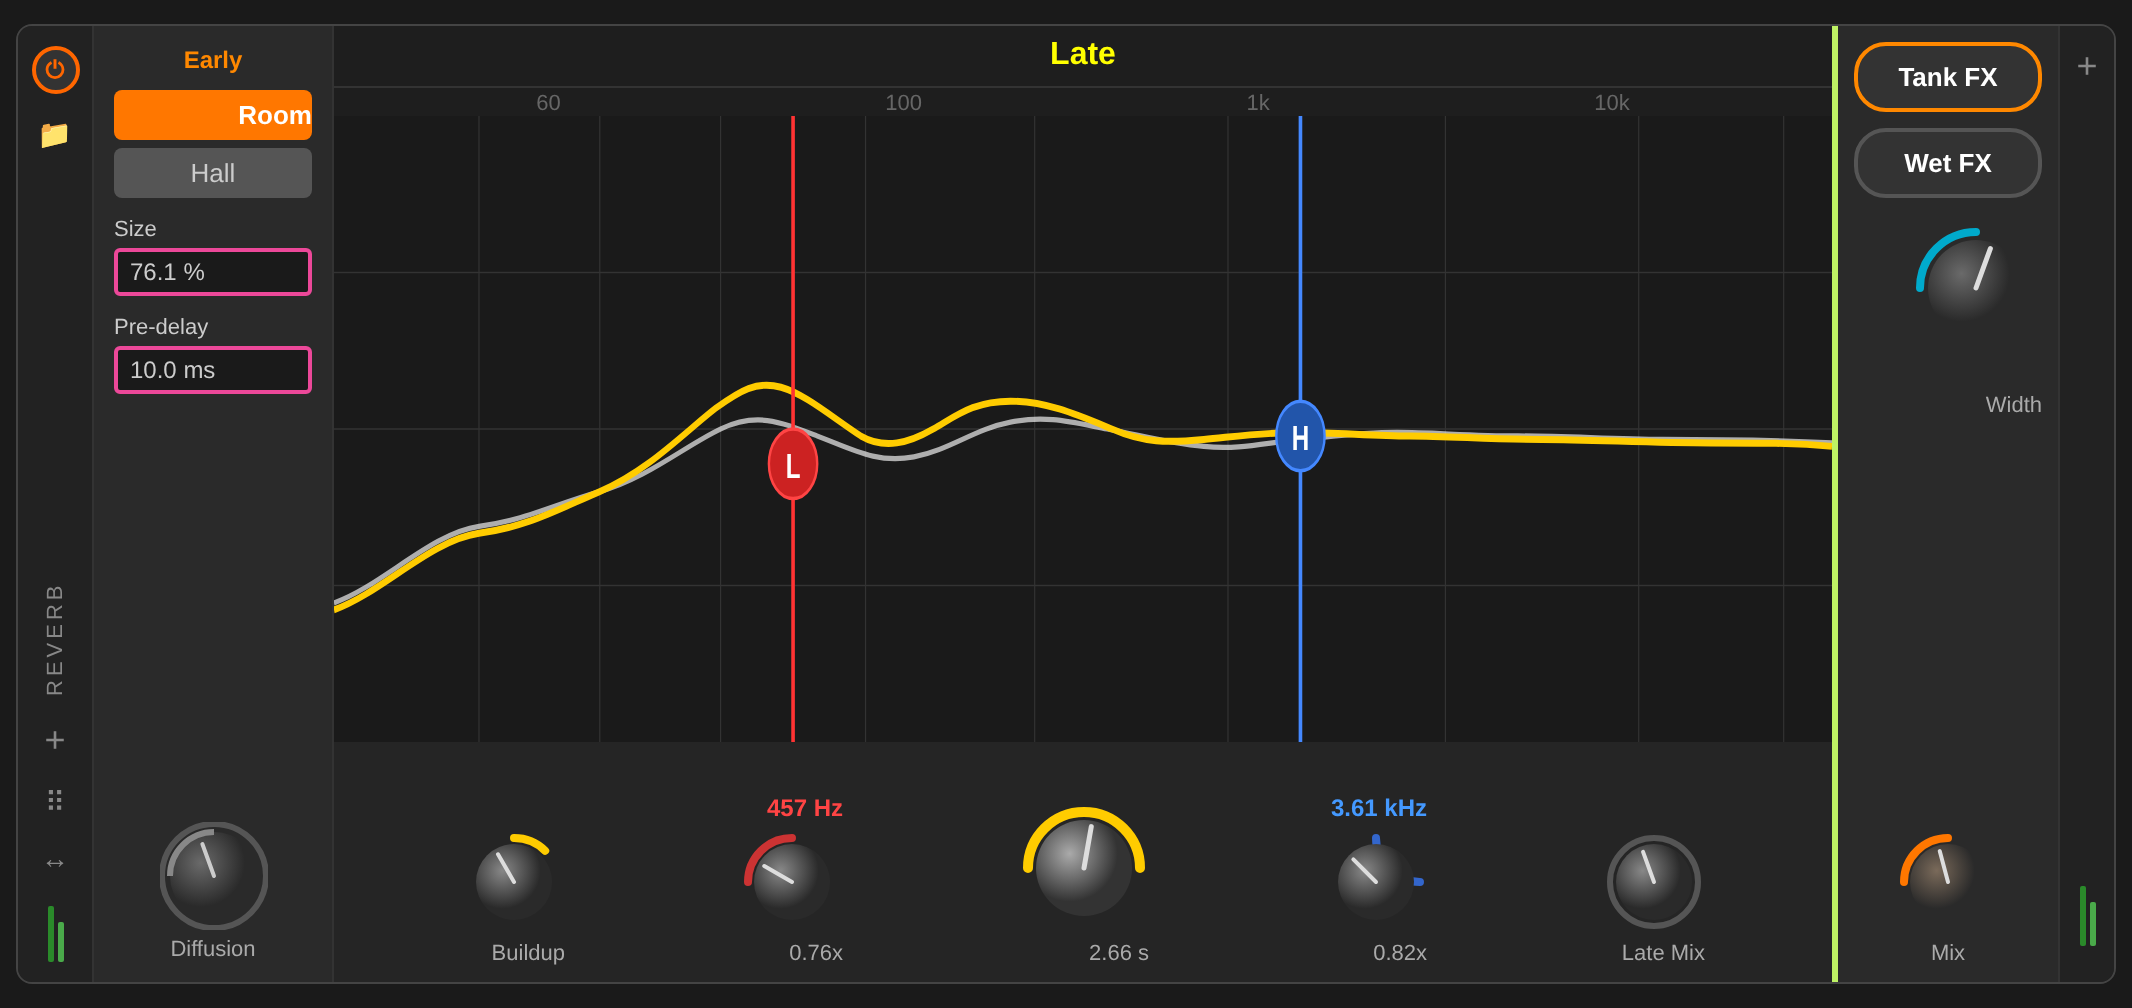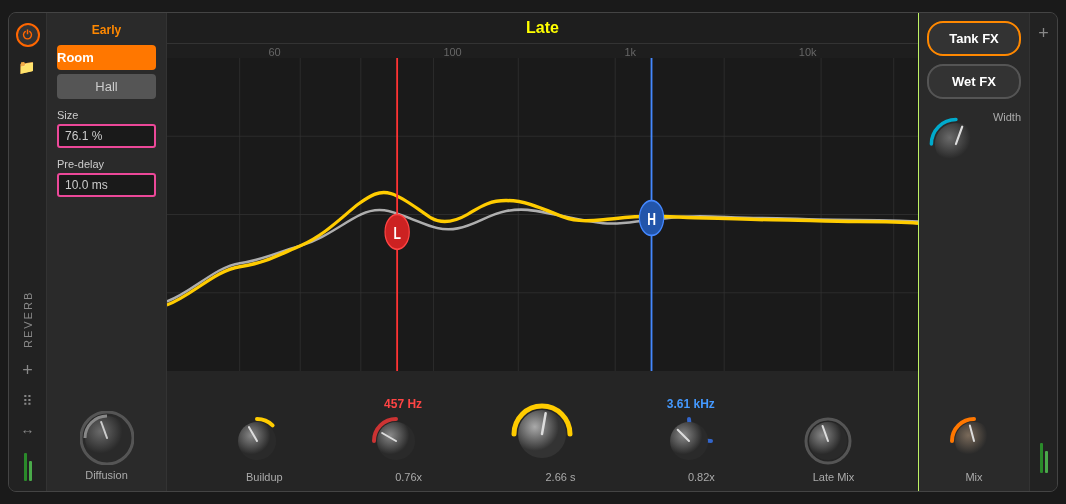--- a/index.html
+++ b/index.html
@@ -99,21 +99,21 @@
       margin-bottom: 8px;
     }
     .room-btn {
       background: #ff7700;
       color: #fff;
       border: none;
       border-radius: 4px;
       padding: 5px 0;
       font-size: 13px;
       cursor: pointer;
-      text-align: left;
+      text-align: right;
       margin-bottom: 4px;
       font-weight: bold;
     }
     .hall-btn {
       background: #555;
       color: #ccc;
       border: none;
       border-radius: 4px;
       padding: 5px 0;
       font-size: 13px;
@@ -149,21 +149,21 @@
       font-size: 11px;
       text-align: center;
     }
 
     
     .main-area {
       flex: 1;
       background: #1e1e1e;
       display: flex;
       flex-direction: column;
-      border-right: 1px solid #bef264;
+      border-right: 3px solid #bef264;
     }
     .late-header {
       text-align: center;
       color: #ffff00;
       font-size: 16px;
       font-weight: bold;
       padding: 6px 0;
       border-bottom: 1px solid #333;
     }
     .eq-display {
@@ -212,24 +212,24 @@
       font-size: 13px;
       cursor: pointer;
       text-align: center;
       font-weight: bold;
     }
     .fx-btn.wet {
       border-color: #555;
     }
     .width-knob-area {
       display: flex;
-      flex-direction: row;
-      align-items: flex-start;
+      flex-direction: column;
+      align-items: flex-end;
       margin-top: 4px;
-      gap: 8px;
+      gap: 20px;
     }
     .mix-knob-area {
       display: flex;
       flex-direction: column;
       align-items: center;
       margin-top: auto;
       gap: 4px;
     }
 
     

